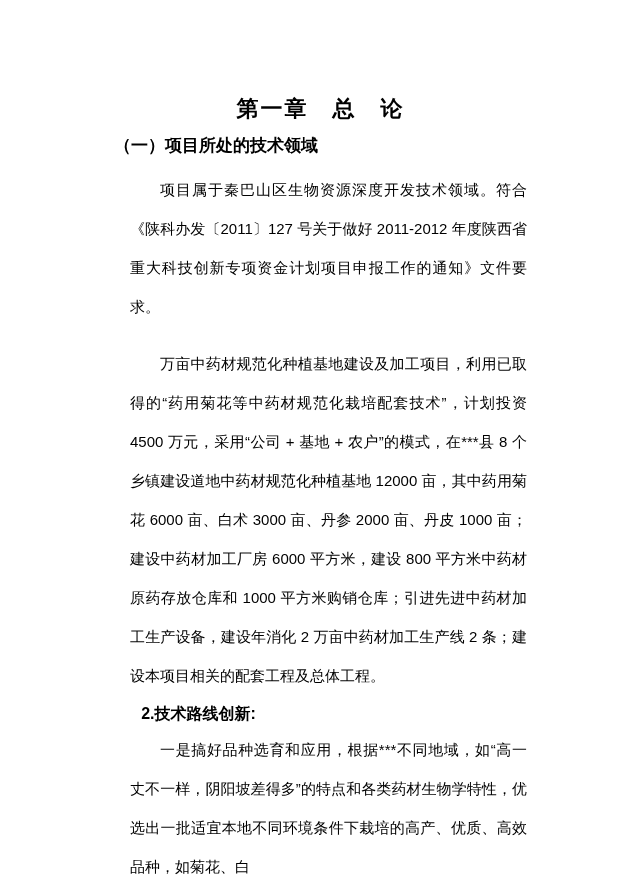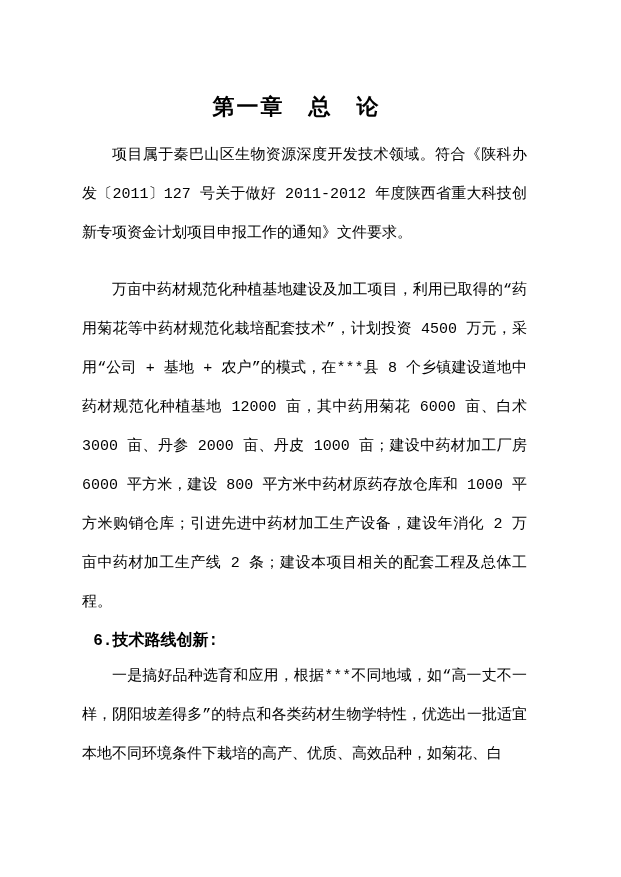--- a/index.html
+++ b/index.html
@@ -6,24 +6,24 @@
     margin: 0;
     padding: 0;
     background: #ffffff;
   }
   .page {
     position: relative;
     width: 621px;
     height: 877px;
     background: #ffffff;
     box-sizing: border-box;
-    padding: 94px 94px 0 66px;
+    padding: 94px 94px 0 114px;
     overflow: hidden;
     color: #000000;
-    font-family: Liberation Mono, monospace;
+    font-family: Liberation Sans, sans-serif;
   }
   .doc-title {
     font-size: 22px;
     font-weight: bold;
     line-height: 30px;
     letter-spacing: 2px;
     text-align: center;
     margin: 0;
   }
   .heading-l1 {
@@ -58,24 +58,25 @@
   .mt-innov-para { margin-top: 5px; }
 </style>
 </head>
 <body>
 
 <div class="page">
 
   <div class="doc-title">第一章　总　论</div>
 
 
+  <div class="heading-l2">（一）项目所处的技术领域</div>
 
   <p class="body-para">项目属于秦巴山区生物资源深度开发技术领域。符合《陕科办发〔2011〕127 号关于做好 2011-2012 年度陕西省重大科技创新专项资金计划项目申报工作的通知》文件要求。</p>
 
 
   <p class="body-para mt-main-para">万亩中药材规范化种植基地建设及加工项目，利用已取得的“药用菊花等中药材规范化栽培配套技术”，计划投资 4500 万元，采用“公司 + 基地 + 农户”的模式，在***县 8 个乡镇建设道地中药材规范化种植基地 12000 亩，其中药用菊花 6000 亩、白术 3000 亩、丹参 2000 亩、丹皮 1000 亩；建设中药材加工厂房 6000 平方米，建设 800 平方米中药材原药存放仓库和 1000 平方米购销仓库；引进先进中药材加工生产设备，建设年消化 2 万亩中药材加工生产线 2 条；建设本项目相关的配套工程及总体工程。</p>
 
 
-  <div class="heading-l3">6.技术路线创新:</div>
+  <div class="heading-l3">2.技术路线创新:</div>
 
   <p class="body-para mt-innov-para">一是搞好品种选育和应用，根据***不同地域，如“高一丈不一样，阴阳坡差得多”的特点和各类药材生物学特性，优选出一批适宜本地不同环境条件下栽培的高产、优质、高效品种，如菊花、白</p>
 
 </div>
 
 </body></html>

